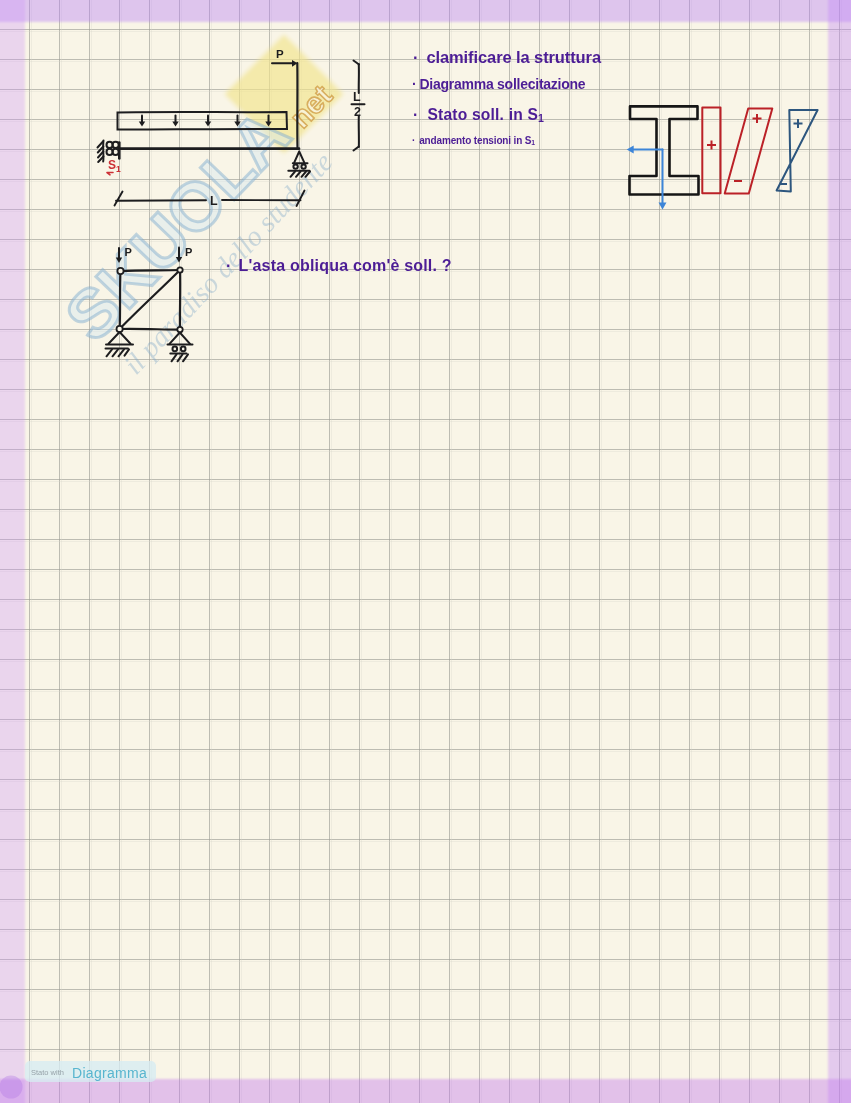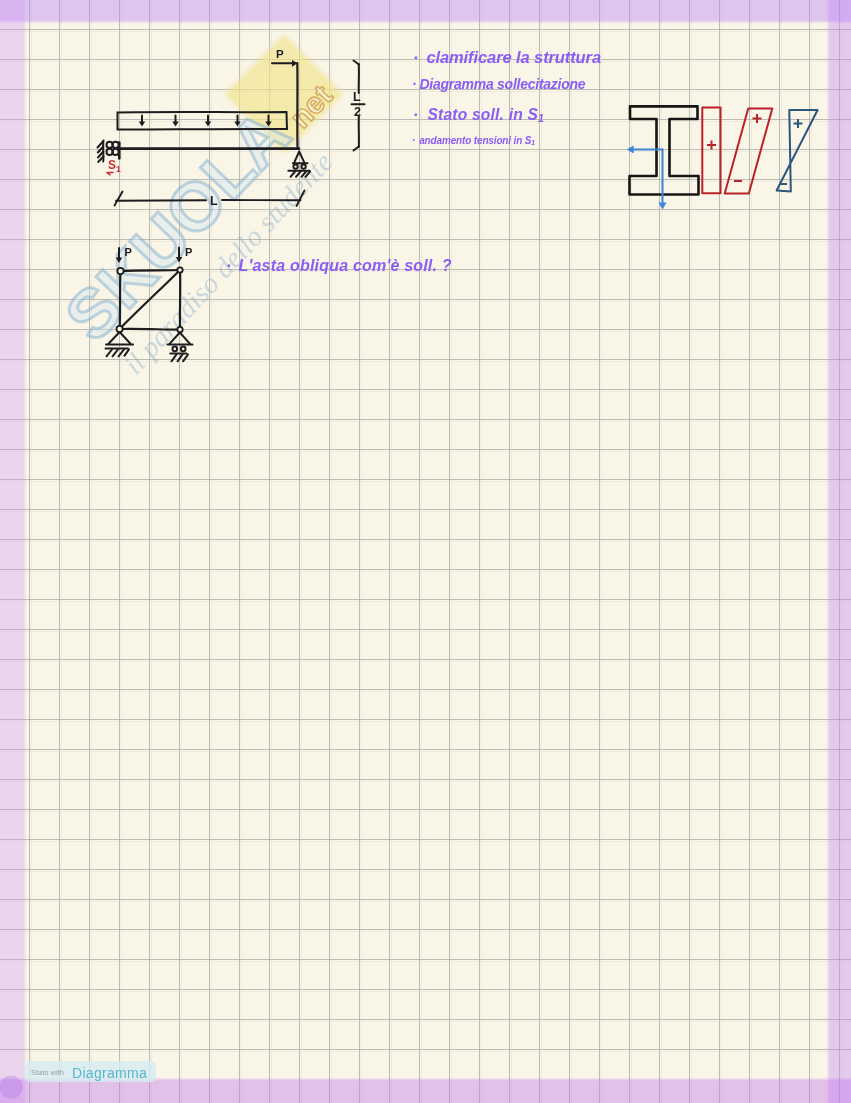--- a/index.html
+++ b/index.html
@@ -1,18 +1,18 @@
 <!DOCTYPE html>
 <html><head>
 <meta charset="utf-8">
 <style>
   html,body{margin:0;padding:0;}
   #page{position:relative;width:851px;height:1103px;overflow:hidden;background:#f9f5e7;font-family:"Liberation Sans",sans-serif;}
   svg{position:absolute;left:0;top:0;}
-  .hw{position:absolute;color:#8b5cf6;font-weight:700;white-space:nowrap;font-style:italic;}
+  .hw{position:absolute;color:#4c1d95;font-weight:700;white-space:nowrap;}
   .hw sub{font-size:68%;vertical-align:-18%;}
 </style>
 </head>
 <body>
 <div id="page">
 <svg width="851" height="1103" viewBox="0 0 851 1103">
   <defs>
     <filter id="soft" x="-20%" y="-20%" width="140%" height="140%">
           <feGaussianBlur stdDeviation="2"></feGaussianBlur>
         </filter>

